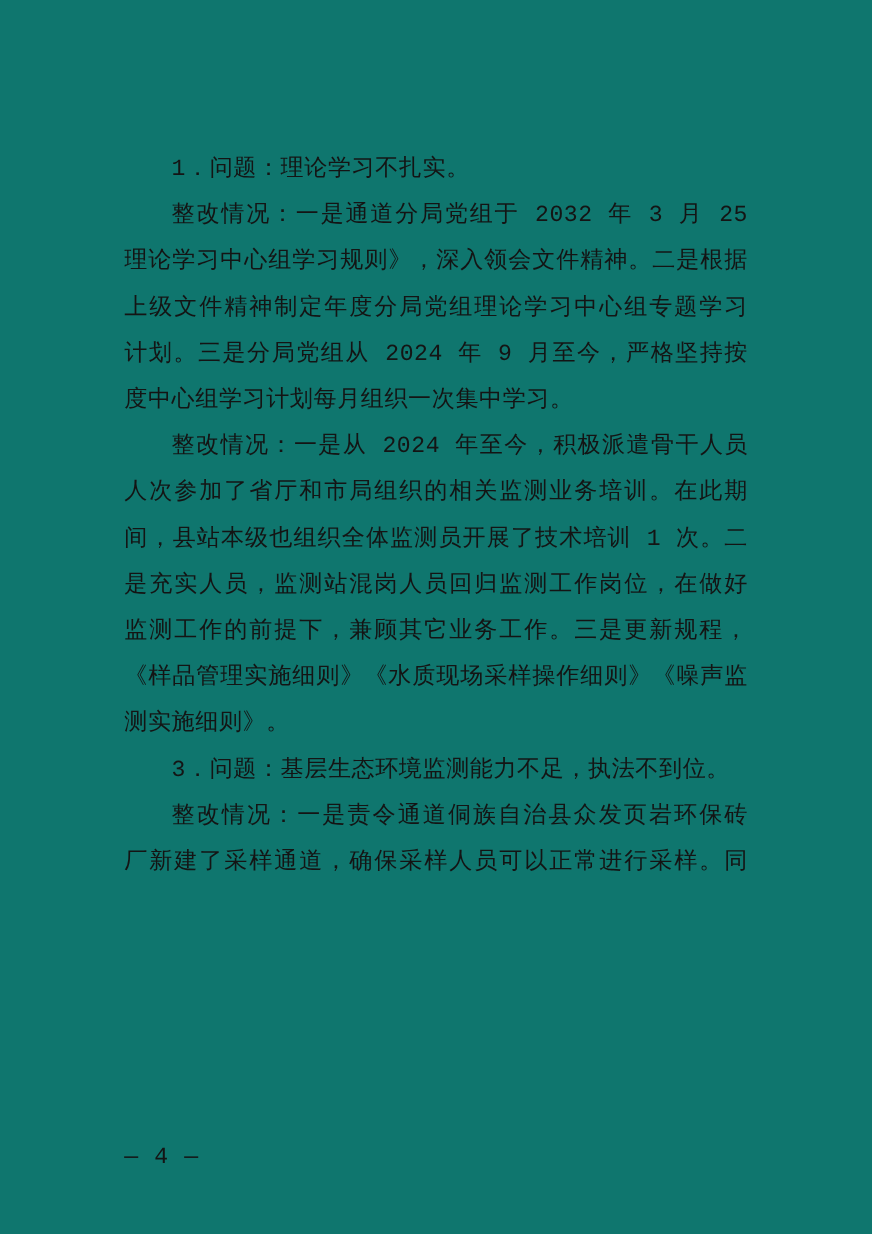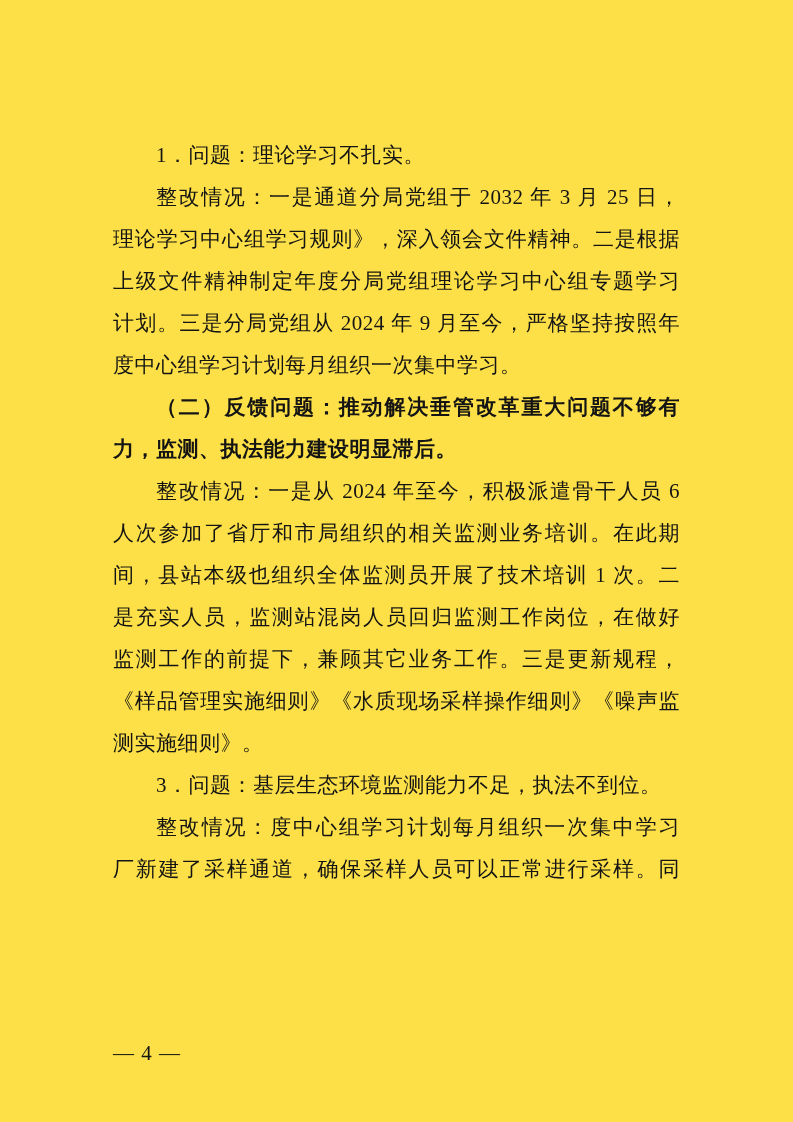--- a/index.html
+++ b/index.html
@@ -1,23 +1,23 @@
 <!DOCTYPE html>
 <html><head>
 <meta charset="utf-8">
 <style>
   * { margin: 0; padding: 0; box-sizing: border-box; }
   html, body { background: #ffffff; }
   .page {
     position: relative;
     width: 793px;
     height: 1122px;
-    background: #fde047;
+    background: #0f766e;
     overflow: hidden;
-    font-family: Liberation Serif, serif;
+    font-family: Liberation Mono, monospace;
     color: #141414;
   }
   .doc-body {
     position: absolute;
     left: 113px;
     top: 134px;
     width: 567px;
   }
   .para { margin: 0; }
   .para.bold .line { font-weight: 700; }
@@ -50,37 +50,33 @@
       <div class="para">
         <div class="line indent">1．问题：理论学习不扎实。</div>
       </div>
       <div class="para">
         <div class="line indent fill">整改情况：一是通道分局党组于 2032 年 3 月 25 日，</div>
         <div class="line fill">理论学习中心组学习规则》，深入领会文件精神。二是根据</div>
         <div class="line fill">上级文件精神制定年度分局党组理论学习中心组专题学习</div>
         <div class="line fill">计划。三是分局党组从 2024 年 9 月至今，严格坚持按照年</div>
         <div class="line">度中心组学习计划每月组织一次集中学习。</div>
       </div>
-      <div class="para bold">
-        <div class="line indent fill">（二）反馈问题：推动解决垂管改革重大问题不够有</div>
-        <div class="line">力，监测、执法能力建设明显滞后。</div>
-      </div>
       <div class="para">
         <div class="line indent fill">整改情况：一是从 2024 年至今，积极派遣骨干人员 6</div>
         <div class="line fill">人次参加了省厅和市局组织的相关监测业务培训。在此期</div>
         <div class="line fill">间，县站本级也组织全体监测员开展了技术培训 1 次。二</div>
         <div class="line fill">是充实人员，监测站混岗人员回归监测工作岗位，在做好</div>
         <div class="line fill">监测工作的前提下，兼顾其它业务工作。三是更新规程，</div>
         <div class="line fill">《样品管理实施细则》《水质现场采样操作细则》《噪声监</div>
         <div class="line">测实施细则》。</div>
       </div>
       <div class="para">
         <div class="line indent">3．问题：基层生态环境监测能力不足，执法不到位。</div>
       </div>
       <div class="para">
-        <div class="line indent fill">整改情况：度中心组学习计划每月组织一次集中学习</div>
+        <div class="line indent fill">整改情况：一是责令通道侗族自治县众发页岩环保砖</div>
         <div class="line fill">厂新建了采样通道，确保采样人员可以正常进行采样。同</div>
       </div>
     </div>
   <div class="page-footer">
     <span>— 4 —</span>
   </div>
 </div>
 
 </body></html>

